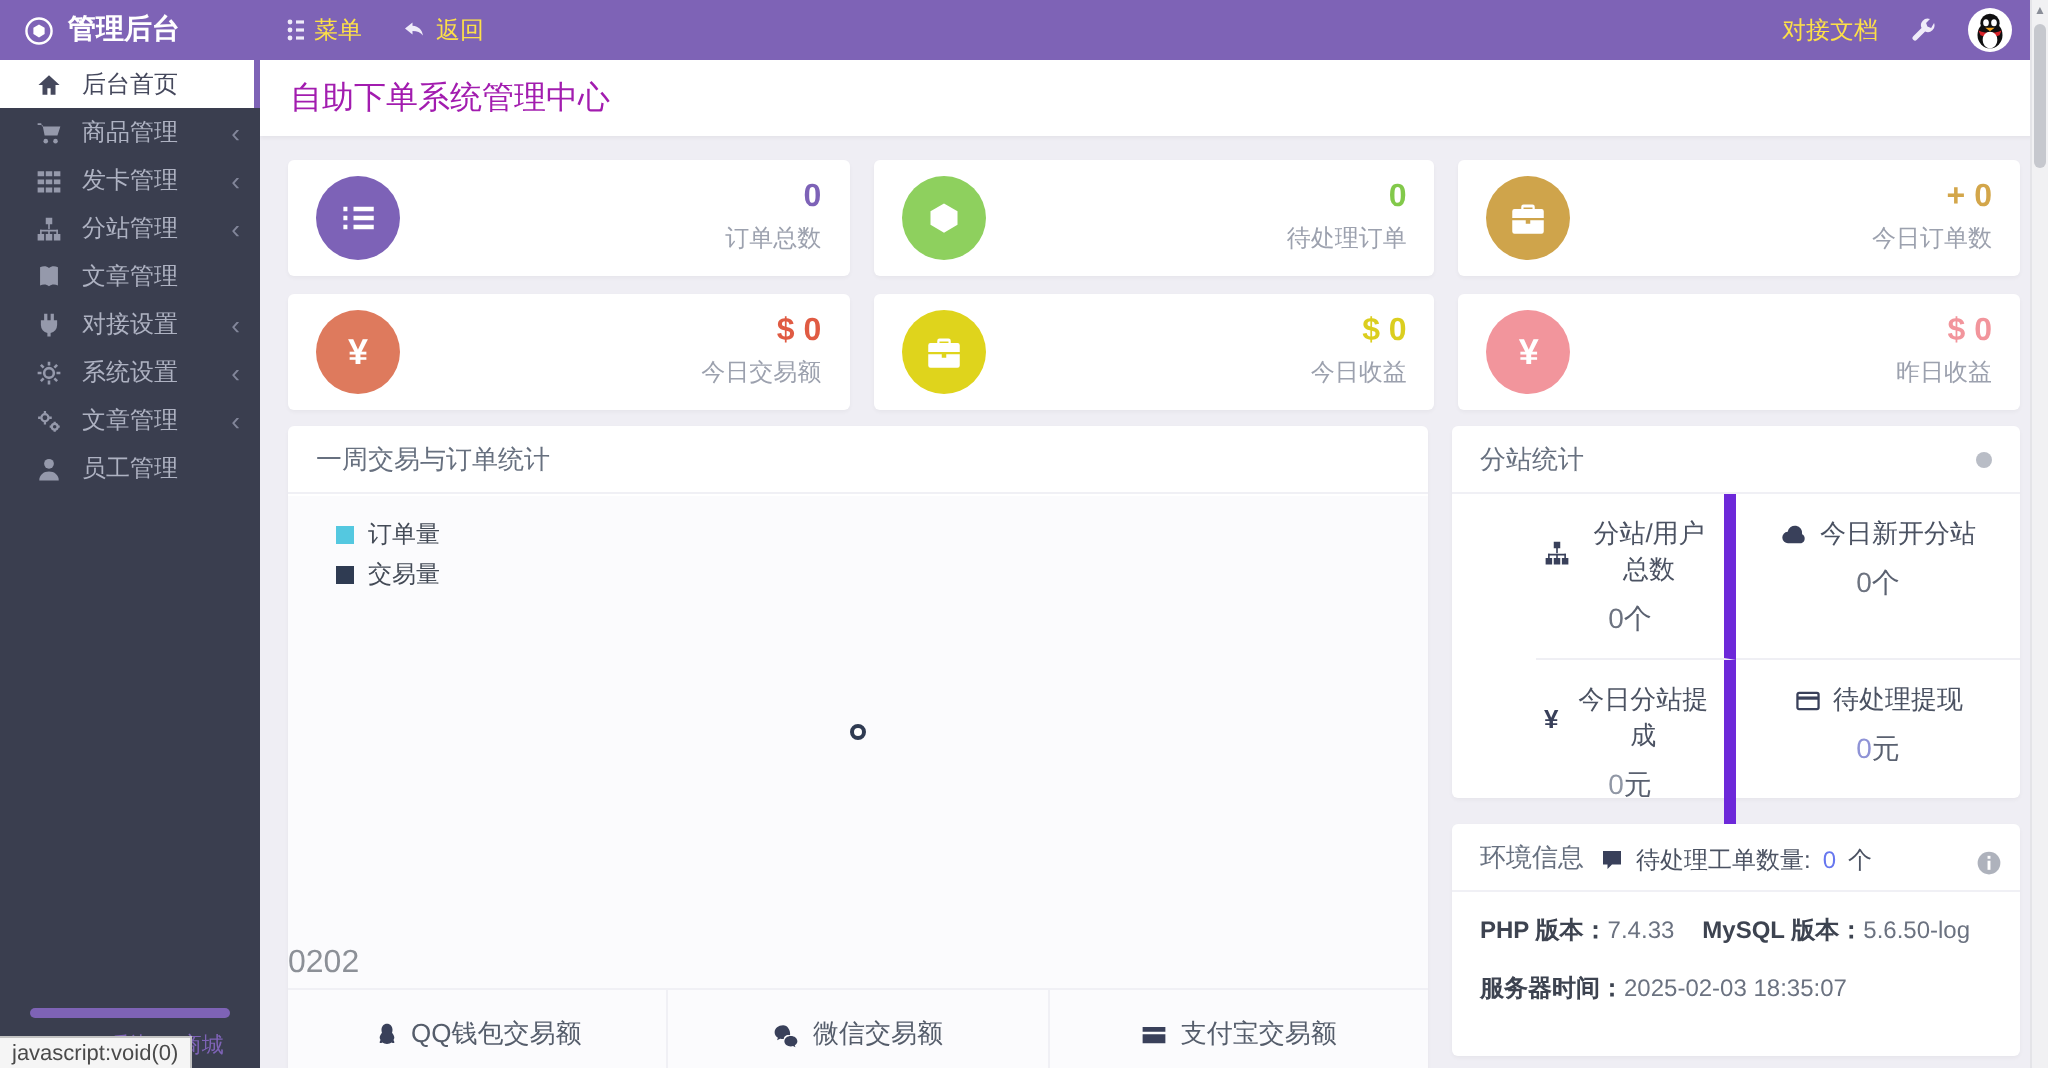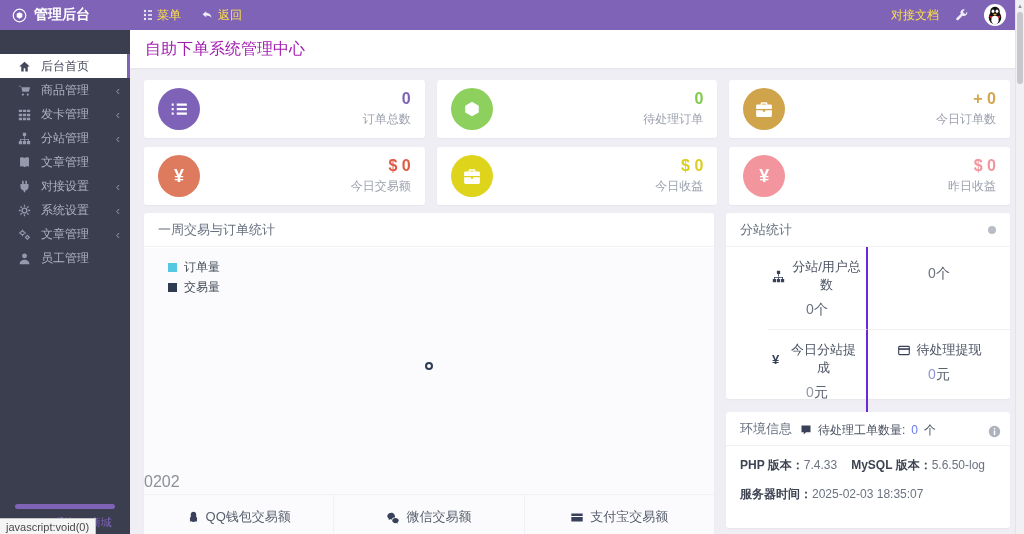--- a/index.html
+++ b/index.html
@@ -19,21 +19,21 @@
   .top-link { display:flex; align-items:center; gap:5px; font-size:12px;
     color:#fde047; cursor:pointer; }
   .top-right { margin-left:auto; display:flex; align-items:center; gap:16px;
     padding-right:18px; }
   .avatar { width:22px; height:22px; border-radius:50%; background:#fff;
     display:flex; align-items:center; justify-content:center; overflow:hidden; }
 
   
   .sidebar { position:absolute; top:30px; left:0; bottom:0; width:130px;
     background:#3A3E4F; z-index:10; }
-  .side-nav { padding-top:24px; }
+  .side-nav { padding-top:0; }
   .side-item { height:24px; display:flex; align-items:center;
     padding:0 10px 0 18px; color:#AEB2C2; font-size:12px; cursor:pointer; }
   .side-item .si-icon { width:14px; margin-right:9px; display:flex; color:#9599AB; }
   .side-item .si-label { flex:0 0 auto; }
   .side-item .chev { margin-left:auto; color:#82869A; font-size:13px; line-height:1; }
   .side-item.active { background:#fff; color:#45485C;
     border-right:3px solid #7E63B6; }
   .side-item.active .si-icon { color:#45485C; }
   .side-bottom { position:absolute; bottom:4px; left:0; right:0; text-align:center; }
   .side-pill { width:100px; height:5px; border-radius:3px; background:#7E63B6;
@@ -87,21 +87,21 @@
     font-size:13px; color:#555D6B; }
   .pay-label .p-icon { color:#39405A; display:flex; }
 
   
   .right-col { width:284px; flex:0 0 284px; }
   .sub-panel { height:186px; }
   .head-dot { margin-left:auto; width:8px; height:8px; border-radius:50%;
     background:#B9BDC6; }
   .sub-grid { display:grid; grid-template-columns:1fr 1fr; }
   .sub-cell { padding:11px 4px 10px 4px; text-align:center; }
-  .sub-cell.bdr { border-right:2px solid #6d28d9;margin-left:42px; }
+  .sub-cell.bdr { border-right:6px solid #6d28d9;margin-left:42px; }
   .sub-row1 { border-bottom:1px solid #EFEFF4; }
   .cell-label { display:flex; align-items:center; justify-content:center; gap:6px;
     font-size:13px; color:#4B5262; }
   .cell-label .c-icon { color:#39405A; display:flex; }
   .cell-value { margin-top:7px; font-size:14px; color:#5A6170; }
   .sub-foot { height:35px; display:flex; align-items:center; justify-content:center;
     gap:6px; font-size:12px; color:#4B5262; border-top:1px solid #EFEFF4; }
   .sub-foot .c-icon { color:#39405A; display:flex; }
 
   .env-panel { margin-top:13px; height:116px; }
@@ -446,20 +446,28 @@
                   <svg width="13" height="13" viewBox="0 0 16 16" fill="currentColor">
                       <path d="M6 1h4v4H6zM1 11h4v4H1zm5 0h4v4H6zm5 0h4v4h-4zM7.5 5h1v3h-1zM2.5 8.5h11v1h-11z"></path>
                       <path d="M2.5 8.5h1V11h-1zm10 0h1V11h-1zm-5 0h1V11h-1z"></path>
                     </svg>
                 </span>
                 <span>分站/用户总数</span>
               </div>
               <div class="cell-value"><span style="color: rgb(109, 115, 128);">0</span><span>个</span></div>
             </div>
             <div class="sub-cell sub-row1">
+              <div class="cell-label">
+                <span class="c-icon">
+                  <svg width="14" height="13" viewBox="0 0 16 16" fill="currentColor">
+                      <path d="M4.5 13a3.5 3.5 0 0 1-.4-7A4.5 4.5 0 0 1 13 7.5 3 3 0 0 1 12.5 13z"></path>
+                    </svg>
+                </span>
+                <span>今日新开分站</span>
+              </div>
               <div class="cell-value"><span style="color: rgb(109, 115, 128);">0</span><span>个</span></div>
             </div>
             <div class="sub-cell bdr">
               <div class="cell-label">
                 <span class="c-icon" style="font-weight:bold;font-size:13px;">¥</span>
                 <span>今日分站提成</span>
               </div>
               <div class="cell-value"><span style="color: rgb(144, 151, 165);">0</span><span>元</span></div>
             </div>
             <div class="sub-cell">

